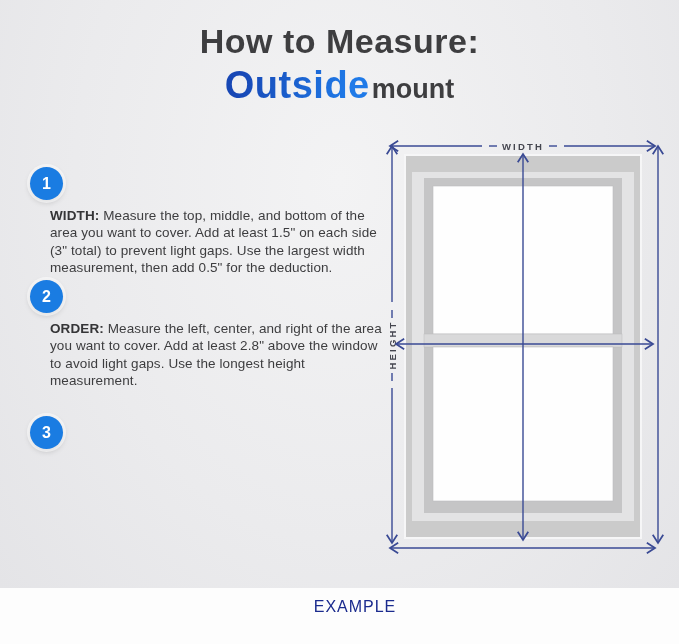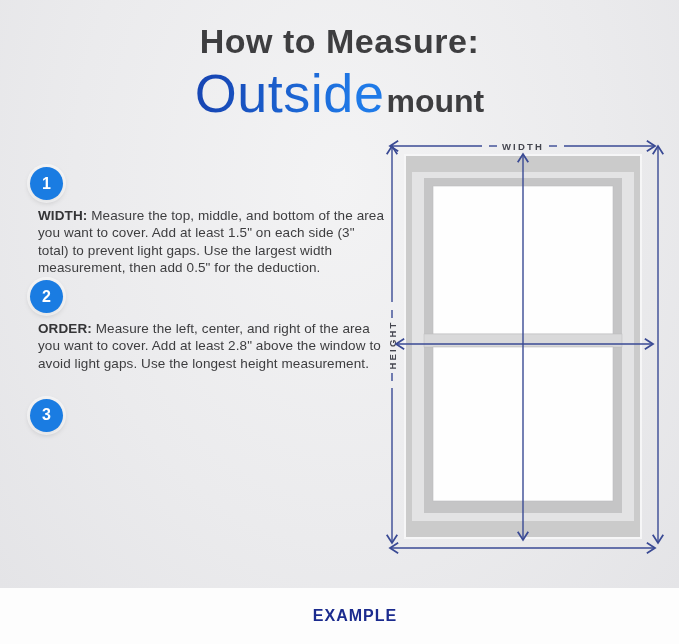--- a/index.html
+++ b/index.html
@@ -12,61 +12,61 @@
     position:absolute;inset:0;
     background:radial-gradient(ellipse at 50% 28%, #f3f3f4 0%, #ebebed 55%, #e3e3e6 100%);
   }
   
   .title-block{position:absolute;top:24px;left:0;width:679px;text-align:center;line-height:1;}
   .title-line1{
     font-size:34px;font-weight:700;color:#3e3e40;letter-spacing:.5px;
   }
   .title-line2{margin-top:8px;white-space:nowrap;}
   .title-highlight{
-    font-size:54px;font-weight:400;letter-spacing:.5px;
+    font-size:38px;font-weight:700;letter-spacing:.5px;
     background:linear-gradient(100deg,var(--title-blue-1,#1747b5) 10%,var(--title-blue-2,#1f7ae8) 85%);
     -webkit-background-clip:text;background-clip:text;
     -webkit-text-fill-color:transparent;color:transparent;
     vertical-align:baseline;
   }
   .title-suffix{
-    font-size:32px;font-weight:700;color:#3e3e40;margin-left:2px;vertical-align:baseline;
+    font-size:27px;font-weight:700;color:#3e3e40;margin-left:2px;vertical-align:baseline;
   }
   
   .steps{position:absolute;left:30px;top:167px;width:356px;}
   .step-circle{
     width:33px;height:33px;border-radius:50%;
     background:var(--accent,#1a7ce2);color:#ffffff;
     font-size:16px;font-weight:700;
     display:flex;align-items:center;justify-content:center;
     box-shadow:0 0 0 3px rgba(255,255,255,.55), 0 2px 6px rgba(0,0,0,.22);
     margin-bottom:7px;
   }
   .step-text{
     font-size:13.5px;line-height:1.28;color:var(--text,#3d3d3f);
-    margin-left:8px;letter-spacing:.1px;
+    margin-left:20px;letter-spacing:.1px;
   }
   .step-label{font-weight:700;color:#353537;}
   .step-text.t1{margin-bottom:4px;}
   .step-text.t2{margin-bottom:27px;}
   
   .diagram{position:absolute;left:378px;top:132px;width:300px;height:440px;}
   .arrow-line{stroke:var(--arrow,#3a4a94);stroke-width:1.4;fill:none;}
   .arrow-head{stroke:var(--arrow,#3a4a94);stroke-width:1.5;fill:none;}
   .dim-label{
     font-family:"Liberation Sans",sans-serif;font-size:9.5px;font-weight:700;
     letter-spacing:2.2px;fill:#45464f;
   }
   
   .footer{
     position:absolute;left:0;bottom:0;width:679px;height:56px;
     background:#fdfdfd;text-align:center;
   }
   .example-heading{
-    margin-top:19px;font-size:16px;font-weight:700;letter-spacing:1px;
+    margin-top:10px;font-size:16px;font-weight:400;letter-spacing:1px;
     color:var(--example-heading,#1b2b8e);
     padding-left:31px;
   }
   .example-text{
     margin-top:4px;font-size:14.5px;color:#3c3c3e;letter-spacing:.1px;
   }
   .example-text b{color:#2e2e30;}
 </style>
 </head>
 <body>

